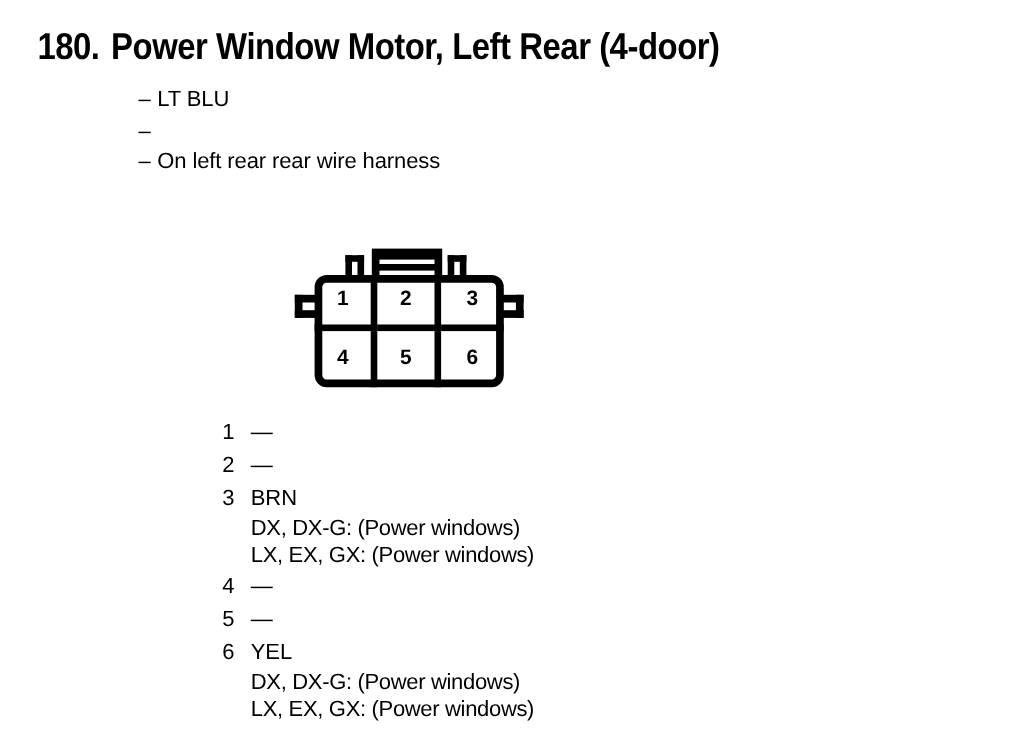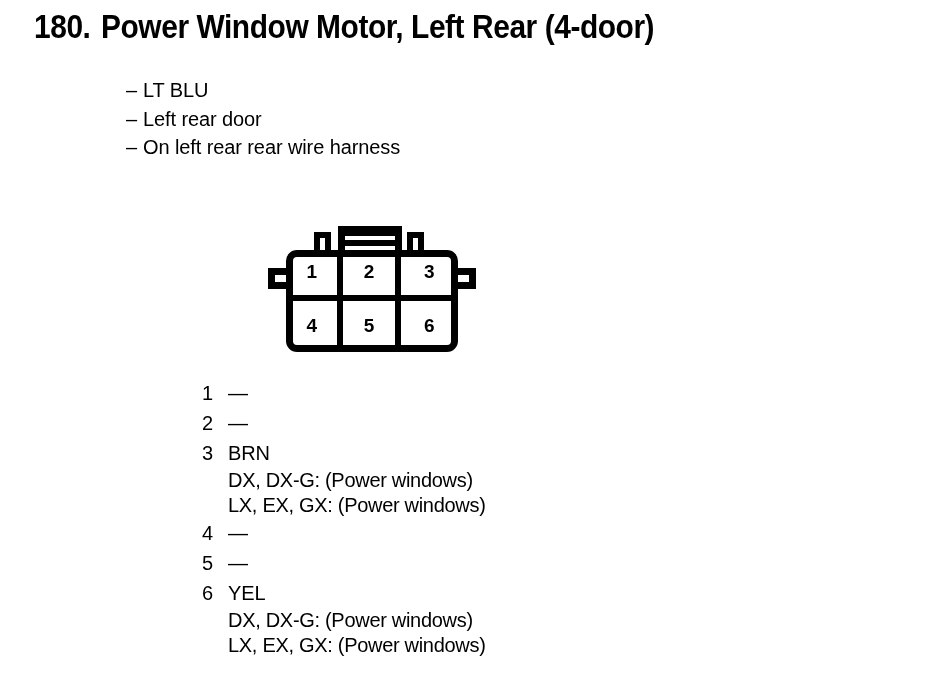--- a/index.html
+++ b/index.html
@@ -13,21 +13,21 @@
     position: relative;
     font-family: "Liberation Sans", "DejaVu Sans", sans-serif;
     color: #000000;
     overflow: hidden;
   }
 
   
   .title-row {
     position: absolute;
     left: 34px;
-    top: 7px;
+    top: 24px;
     display: flex;
     align-items: baseline;
     white-space: nowrap;
   }
   .title-num {
     font-size: 34px;
     font-weight: 700;
     letter-spacing: -0.5px;
     transform: scaleX(0.88);
     transform-origin: left bottom;
@@ -194,21 +194,20 @@
   <span class="title-text">Power Window Motor, Left Rear (4-door)</span>
 </div>
 
 <div class="bullets">
   <div class="bullet-line">
     <span class="bullet-dash">–</span>
     <span class="bullet-label">LT BLU</span>
   </div>
   <div class="bullet-line">
     <span class="bullet-dash">–</span>
-    <span class="bullet-label">Left rear door</span>
   </div>
   <div class="bullet-line">
     <span class="bullet-dash">–</span>
     <span class="bullet-label">On left rear rear wire harness</span>
   </div>
 </div>
 
 <div class="connector">
 
   <div class="tab-top l"></div>

